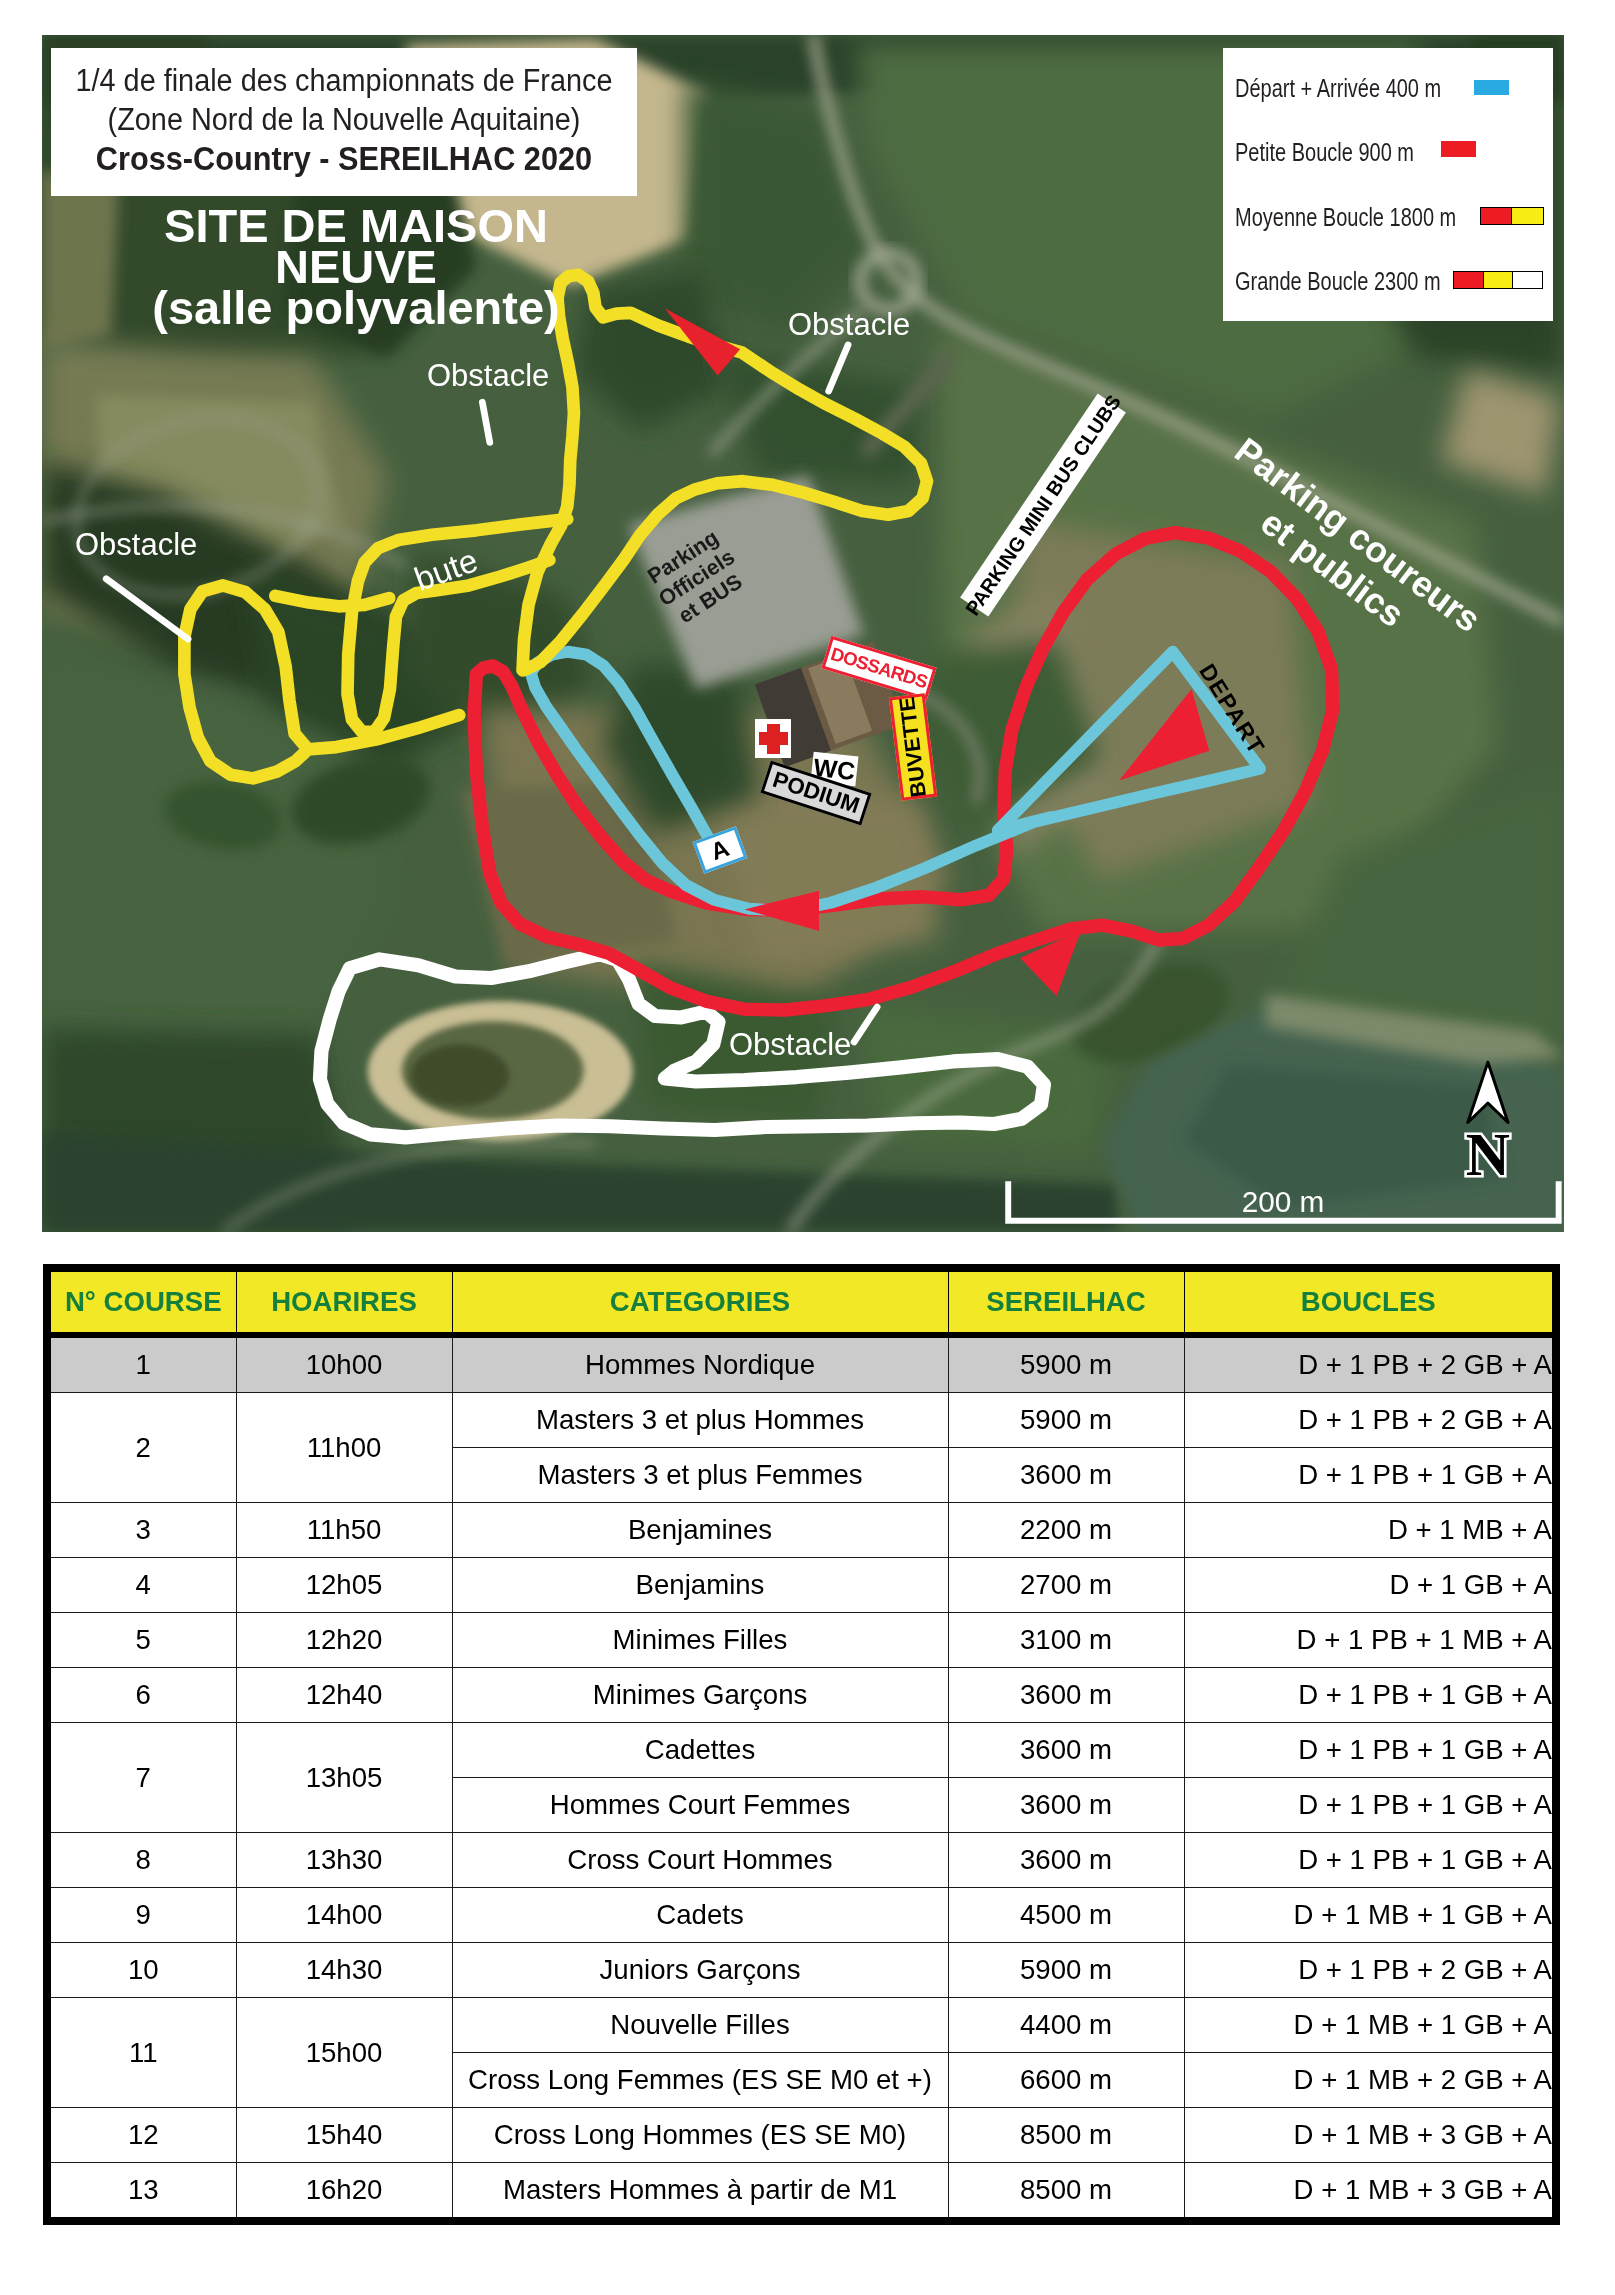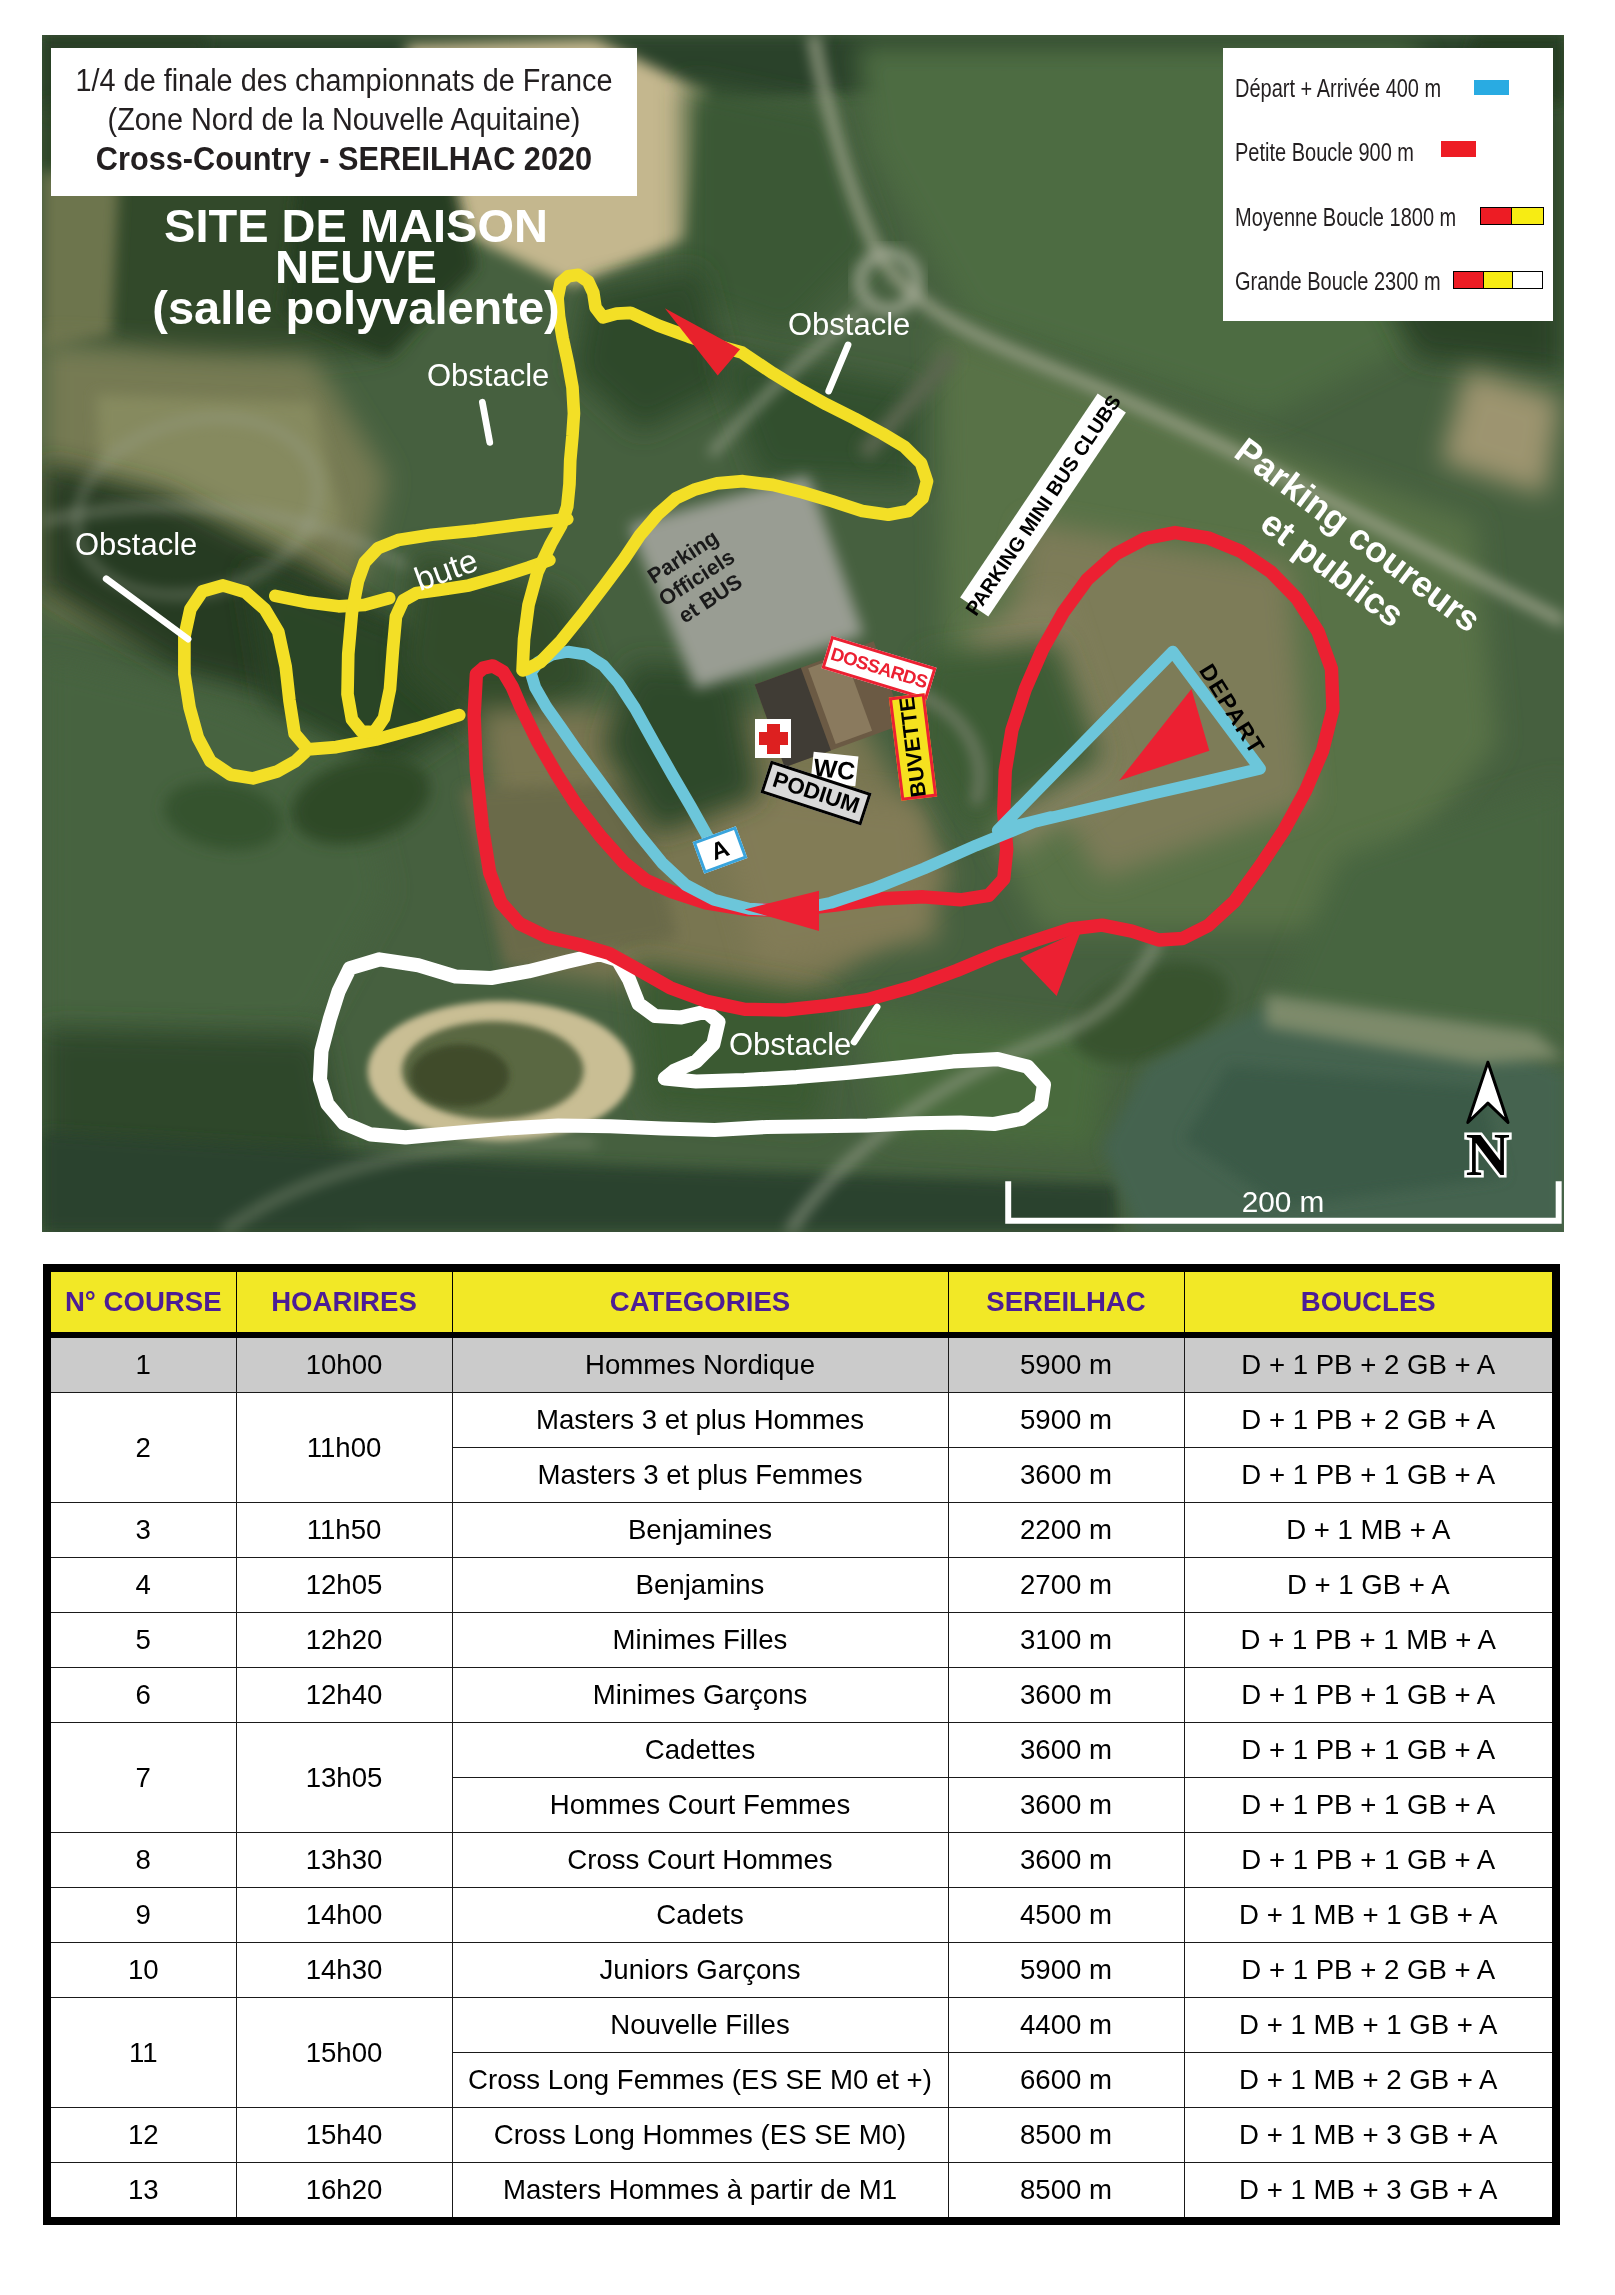--- a/index.html
+++ b/index.html
@@ -225,23 +225,23 @@
 <div style="position:absolute;left:759px;top:732px;width:29px;height:12.7px;background:#dd2020;"></div>
 <div style="position:absolute;left:767px;top:724px;width:12.7px;height:30px;background:#dd2020;"></div>
 
 <div style="position:absolute;left:697px;top:833px;width:40px;height:28px;background:#ffffff;border:3.7px solid #39a4dc;transform:rotate(-20deg);display:flex;align-items:center;justify-content:center;color:#000;font-weight:bold;font-size:24px;">A</div>
 
 <div style="position:absolute;left:1182px;top:694px;width:97px;color:#000;font-weight:bold;font-size:23px;letter-spacing:1.5px;transform:rotate(58deg);">DEPART</div>
 
 <div id="tablewrap" style="position:absolute;left:43px;top:1264px;">
 <style>
   table.sched{border-collapse:collapse;table-layout:fixed;width:1509px;border:8.2px solid #000;font-family:"Liberation Sans",sans-serif;}
-  table.sched th{background:#f2e826;color:#4c1d95;font-size:27.6px;font-weight:bold;height:60px;border:1.5px solid #000;border-bottom:6.7px solid #000;padding:0;}
+  table.sched th{background:#f2e826;color:#15803d;font-size:27.6px;font-weight:bold;height:60px;border:1.5px solid #000;border-bottom:6.7px solid #000;padding:0;}
   table.sched td{font-size:27.6px;color:#000;text-align:center;height:54px;border:1.5px solid #1a1a1a;padding:0;}
-  table.sched td.b{text-align:center;}
+  table.sched td.b{text-align:right;}
   table.sched tr.g td{background:#cbcbcb;}
 </style>
 <table class="sched">
 <colgroup>
         <col style="width:189px">
         <col style="width:216px">
         <col style="width:496px">
         <col style="width:236px">
         <col style="width:372px">
       </colgroup>

